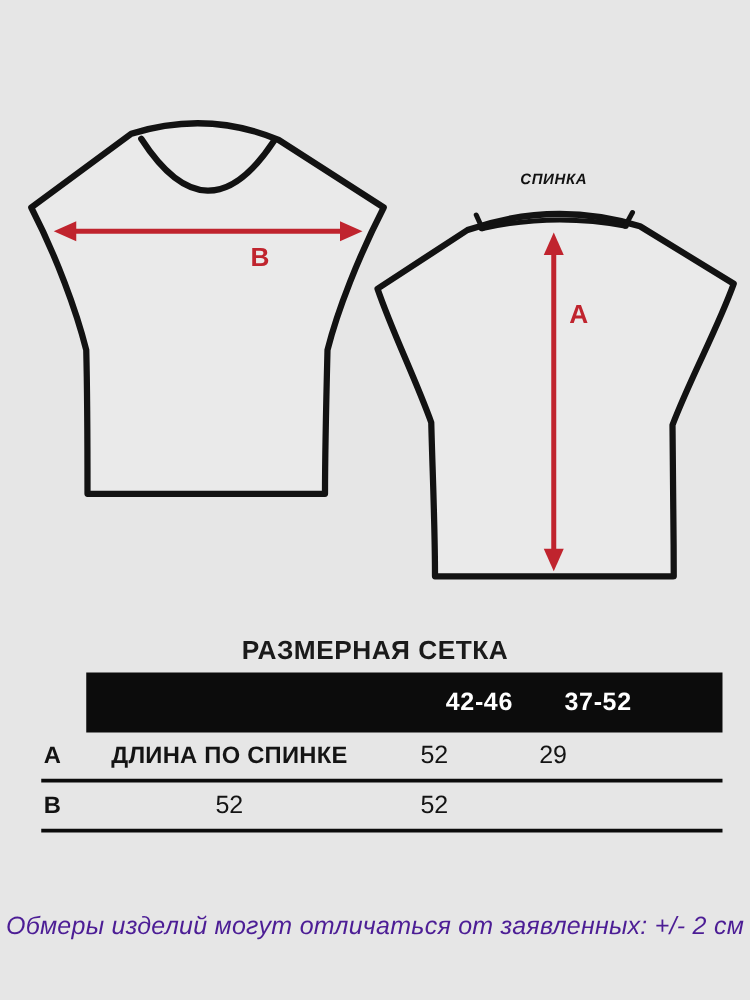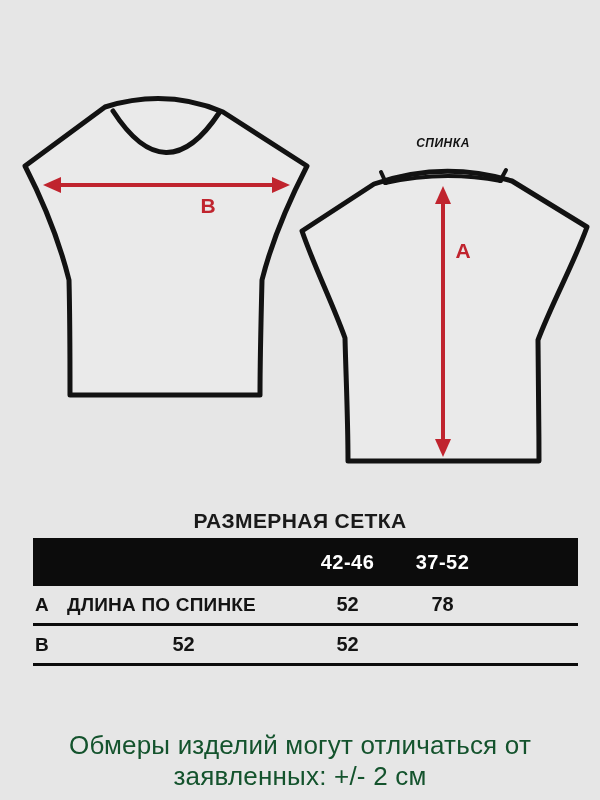--- a/index.html
+++ b/index.html
@@ -23,36 +23,38 @@
     position:absolute;top:509px;left:0;width:600px;
     text-align:center;
     font-size:21px;font-weight:700;letter-spacing:0.4px;
     color:#1a1a1a;
   }
   .size-table{position:absolute;left:33px;top:538px;width:545px;}
   .thead{
     height:48px;background:#0c0c0c;
     display:grid;grid-template-columns:34px 233px 95px 95px 1fr;
     align-items:center;
+    margin-left:36px;
   }
   .trow{
     height:37px;
     display:grid;grid-template-columns:34px 233px 95px 95px 1fr;
     align-items:center;
     border-bottom:3px solid #0c0c0c;
   }
   .cell-letter{padding-left:2px;font-size:19px;font-weight:800;color:#121212;}
-  .cell-label{font-size:19px;font-weight:600;letter-spacing:0.2px;color:#141414;}
-  .cell-value{text-align:center;font-size:20px;font-weight:700;color:#141414;}
+  .cell-label{font-size:19px;font-weight:600;letter-spacing:0.2px;color:#141414;text-align:center;}
+  .cell-value{text-align:center;font-size:20px;font-weight:400;color:#141414;}
   .col-h{color:#ffffff;font-weight:700;letter-spacing:0.5px;}
   .note{
     position:absolute;top:730px;left:0;width:600px;
     text-align:center;
-    font-size:26px;letter-spacing:0.2px;
-    color:#14532d;
+    font-size:20px;letter-spacing:0.2px;
+    color:#4c1d95;
+    font-style:italic;
   }
 </style>
 </head>
 <body>
 
 <div class="canvas">
 
   <svg width="600" height="505" viewBox="0 0 600 505">
 
     <path class="shirt" d="M 25 166
@@ -104,21 +106,21 @@
       <div class="cell-label"></div>
       <div class="cell-value col-h">42-46</div>
       <div class="cell-value col-h">37-52</div>
       <div></div>
     </div>
 
     <div class="trow">
       <div class="cell-letter">А</div>
       <div class="cell-label">ДЛИНА ПО СПИНКЕ</div>
       <div class="cell-value">52</div>
-      <div class="cell-value">78</div>
+      <div class="cell-value">29</div>
       <div></div>
     </div>
 
     <div class="trow">
       <div class="cell-letter">В</div>
       <div class="cell-value">52</div>
       <div class="cell-value">52</div>
       <div></div>
     </div>
   </div>

